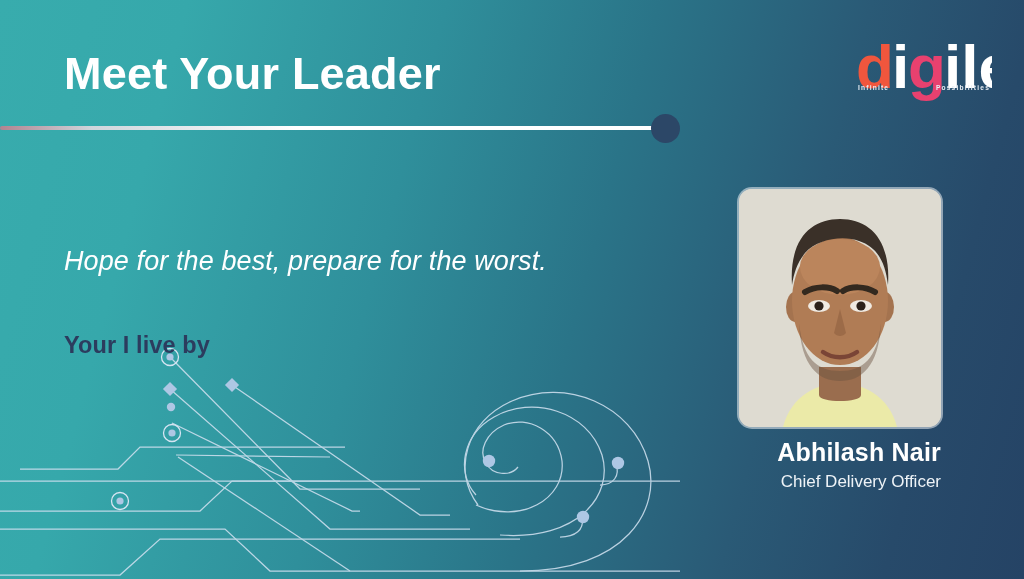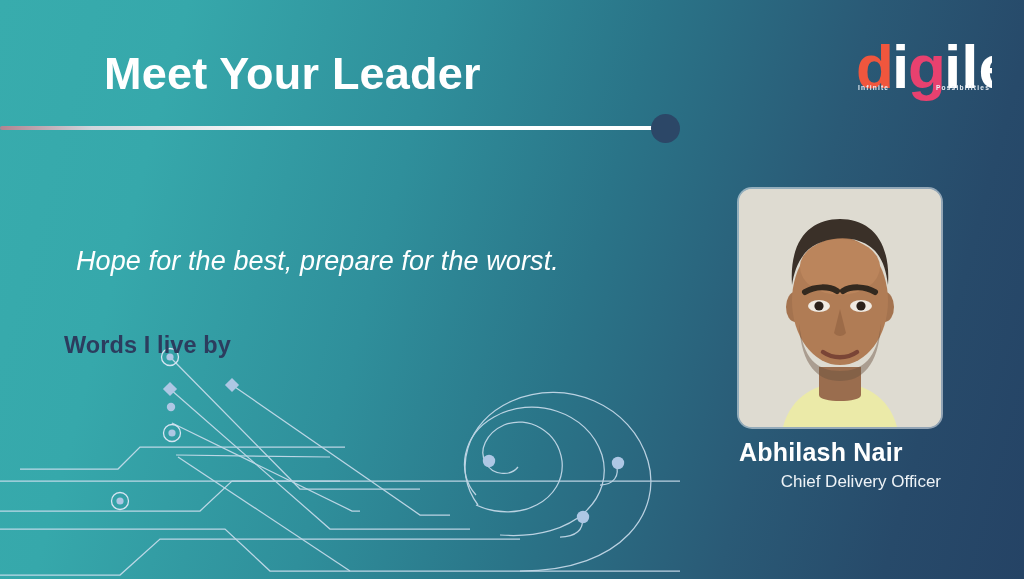--- a/index.html
+++ b/index.html
@@ -21,21 +21,20 @@
     width:680px; height:240px;
     pointer-events:none;
   }
 
   
   #title {
     position:absolute; left:64px; top:50px;
     font-size:45px; font-weight:bold;
     color:#ffffff; letter-spacing:0.2px;
     line-height:1.05;
-    margin-left:40px;
   }
   #divider-wrap {
     position:absolute; left:0; top:113px;
     width:690px; height:30px;
   }
   #divider-line {
     position:absolute; left:0; top:13px;
     width:656px; height:4px;
     background:linear-gradient(90deg,#b08490 0%,#cfd6dc 14%,#ffffff 45%,#ffffff 100%);
     border-radius:2px;
@@ -48,21 +47,21 @@
   #subtitle {
     position:absolute; left:64px; top:132px;
     font-size:20.5px; color:#ffffff;
     letter-spacing:0.1px; font-weight:normal;
   }
 
   
   #quote {
     position:absolute; left:64px; top:246px;
     font-size:27px; font-style:italic;
-    color:#ffffff; letter-spacing:0.1px;margin-left:12px;
+    color:#ffffff; letter-spacing:0.1px;
   }
   #quote-label {
     position:absolute; left:64px; top:332px;
     font-size:23.5px; font-weight:bold;
     color:#2c3c5e; letter-spacing:0.1px;
   }
 
   
   #logo {
     position:absolute; right:32px; top:36px;
@@ -82,21 +81,21 @@
     width:202px; height:238px;
     border-radius:13px;
     background:#dcd9cf;
     overflow:hidden;
     box-shadow:0 0 0 2px rgba(235,238,242,.55);
   }
   #portrait-frame svg { display:block; width:100%; height:100%; }
 
   #person-name {
     position:absolute; left:739px; top:438px;
-    width:202px; text-align:left;
+    width:202px; text-align:right;
     font-size:25px; font-weight:bold; color:#ffffff;
     letter-spacing:0.2px;
   }
   #person-role {
     position:absolute; left:739px; top:472px;
     width:202px; text-align:right;
     font-size:17px; color:#eef3f7; font-weight:normal;
   }
 </style>
 </head>
@@ -154,21 +153,21 @@
 
   <div id="title">Meet Your Leader</div>
 
   <div id="divider-wrap">
     <div id="divider-line"></div>
     <div id="divider-dot"></div>
   </div>
 
 
   <div id="quote">Hope for the best, prepare for the worst.</div>
-  <div id="quote-label">Words I live by</div>
+  <div id="quote-label">Your I live by</div>
 
   <svg id="logo" viewBox="0 0 136 66">
     <text x="0" y="52" font-family="Liberation Sans, sans-serif" font-size="62" font-weight="bold" fill="#f0563d">d</text>
     <text x="36" y="52" font-family="Liberation Sans, sans-serif" font-size="62" font-weight="bold" fill="#ffffff">i</text>
     <text x="52" y="52" font-family="Liberation Sans, sans-serif" font-size="62" font-weight="bold" fill="#e8416f">g</text>
     <text x="88" y="52" font-family="Liberation Sans, sans-serif" font-size="62" font-weight="bold" fill="#ffffff">ile</text>
   </svg>
   <div id="logo-tagline">
     <span>Infinite</span>
     <span>Possibilities</span>

